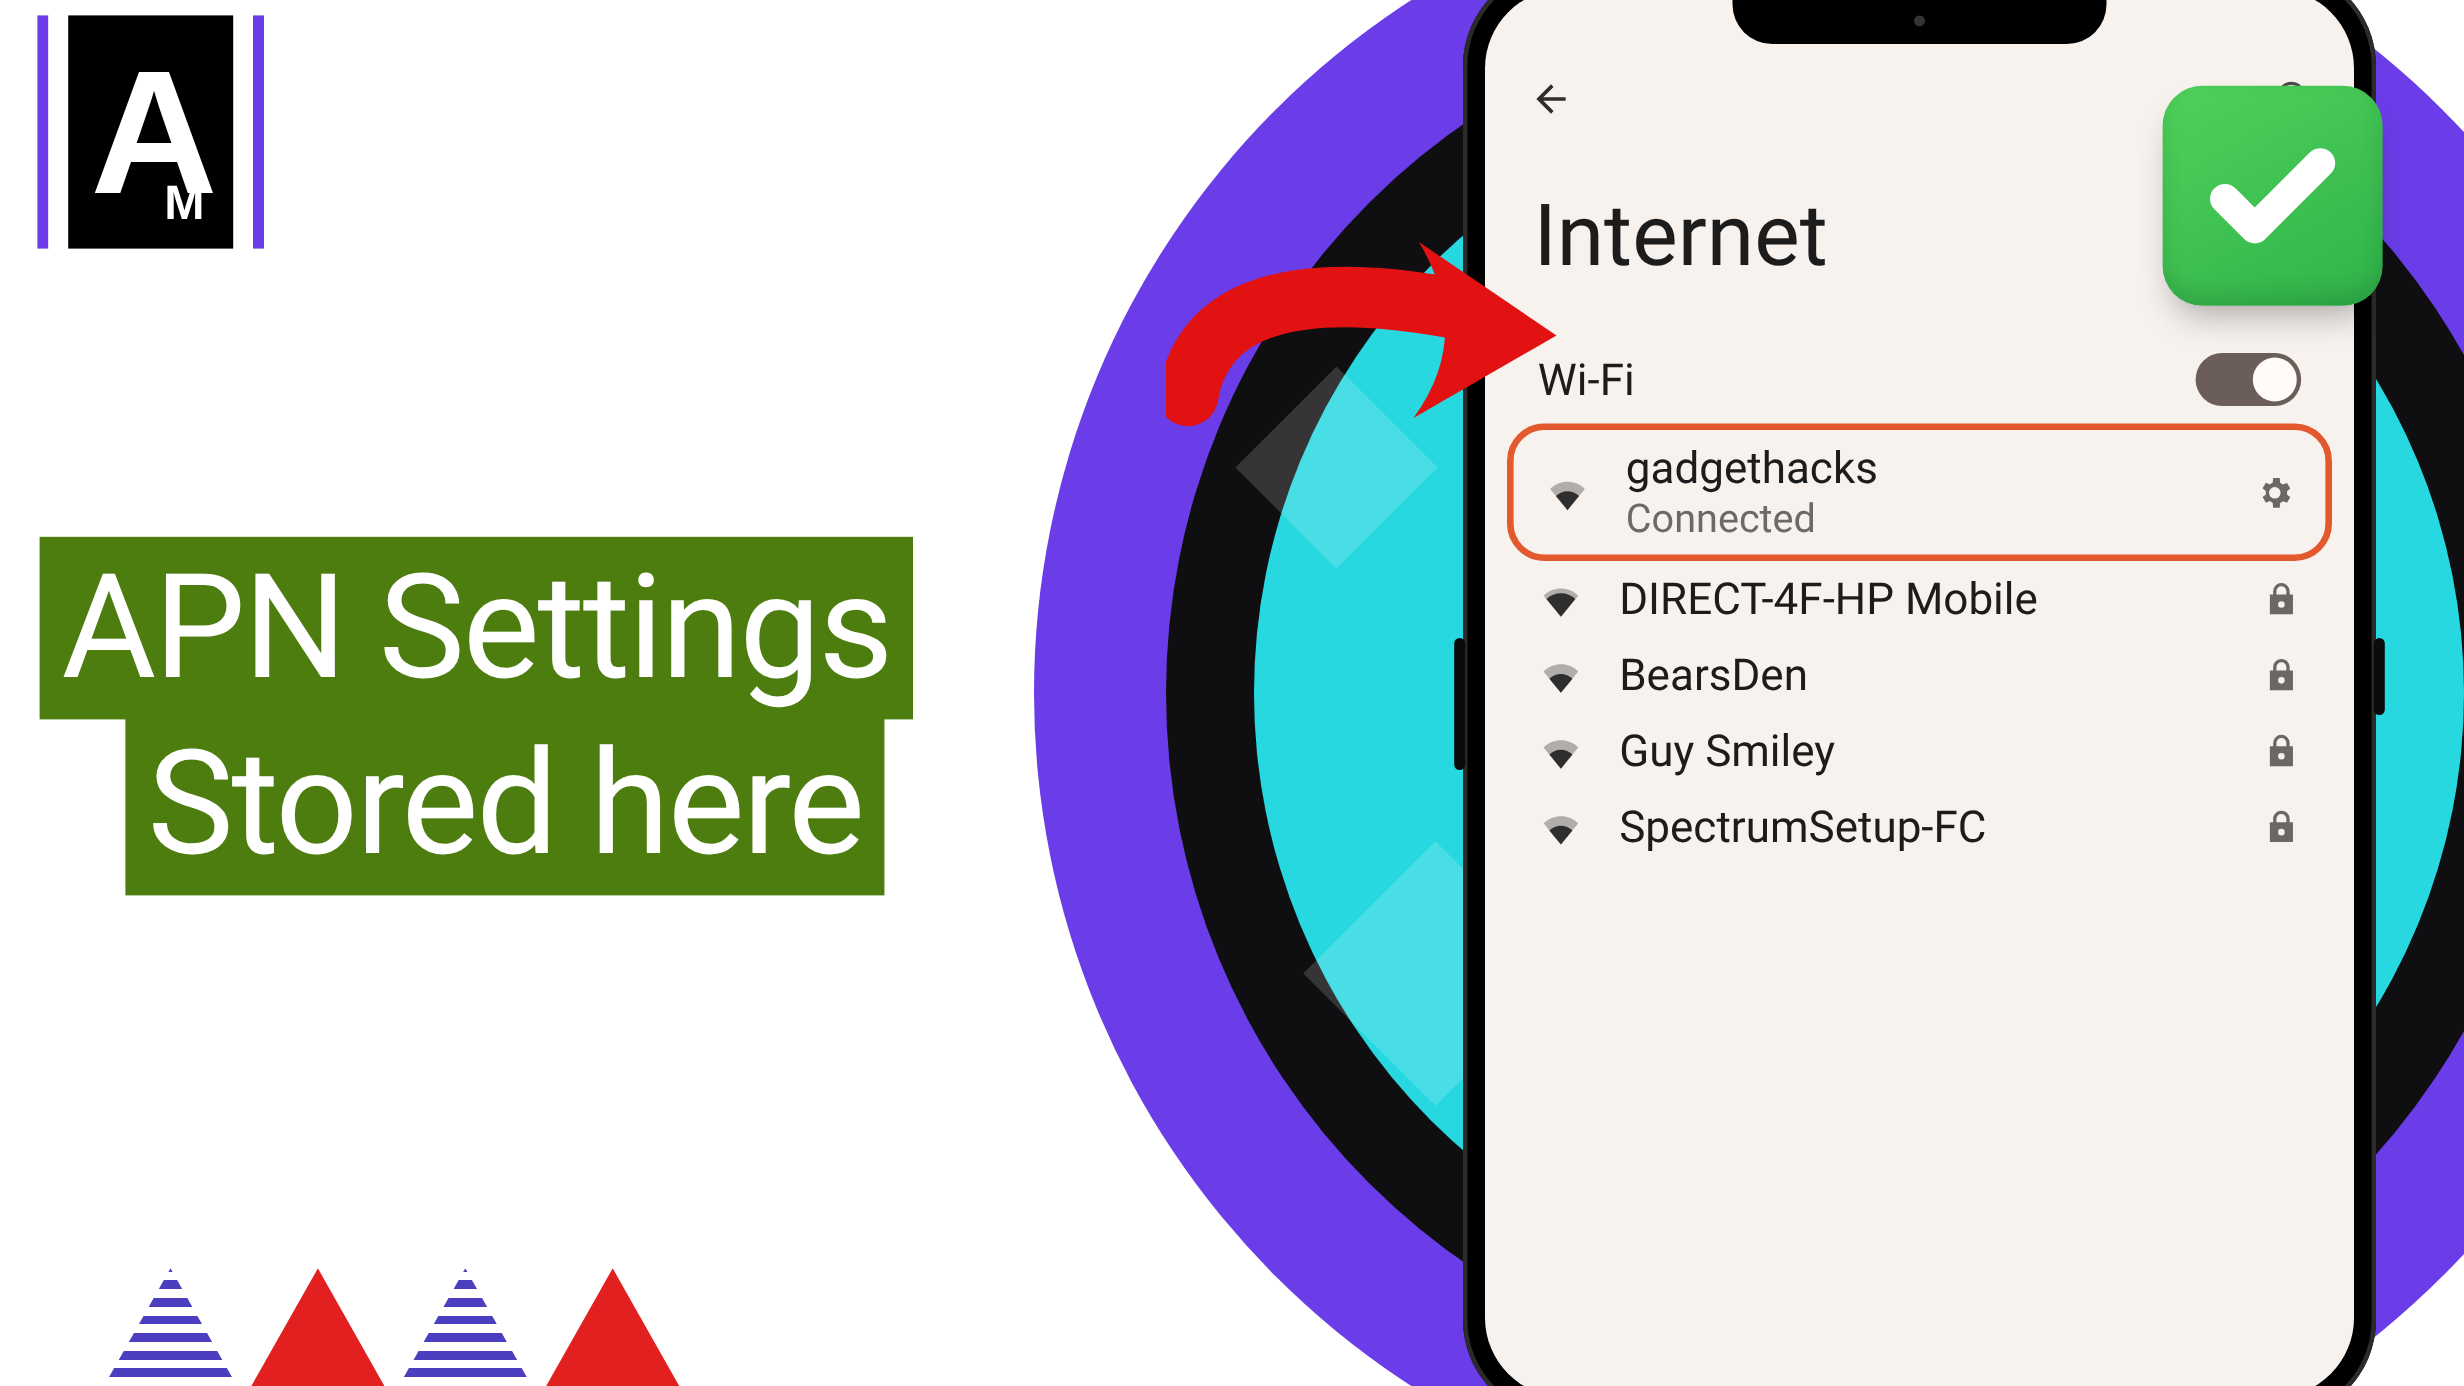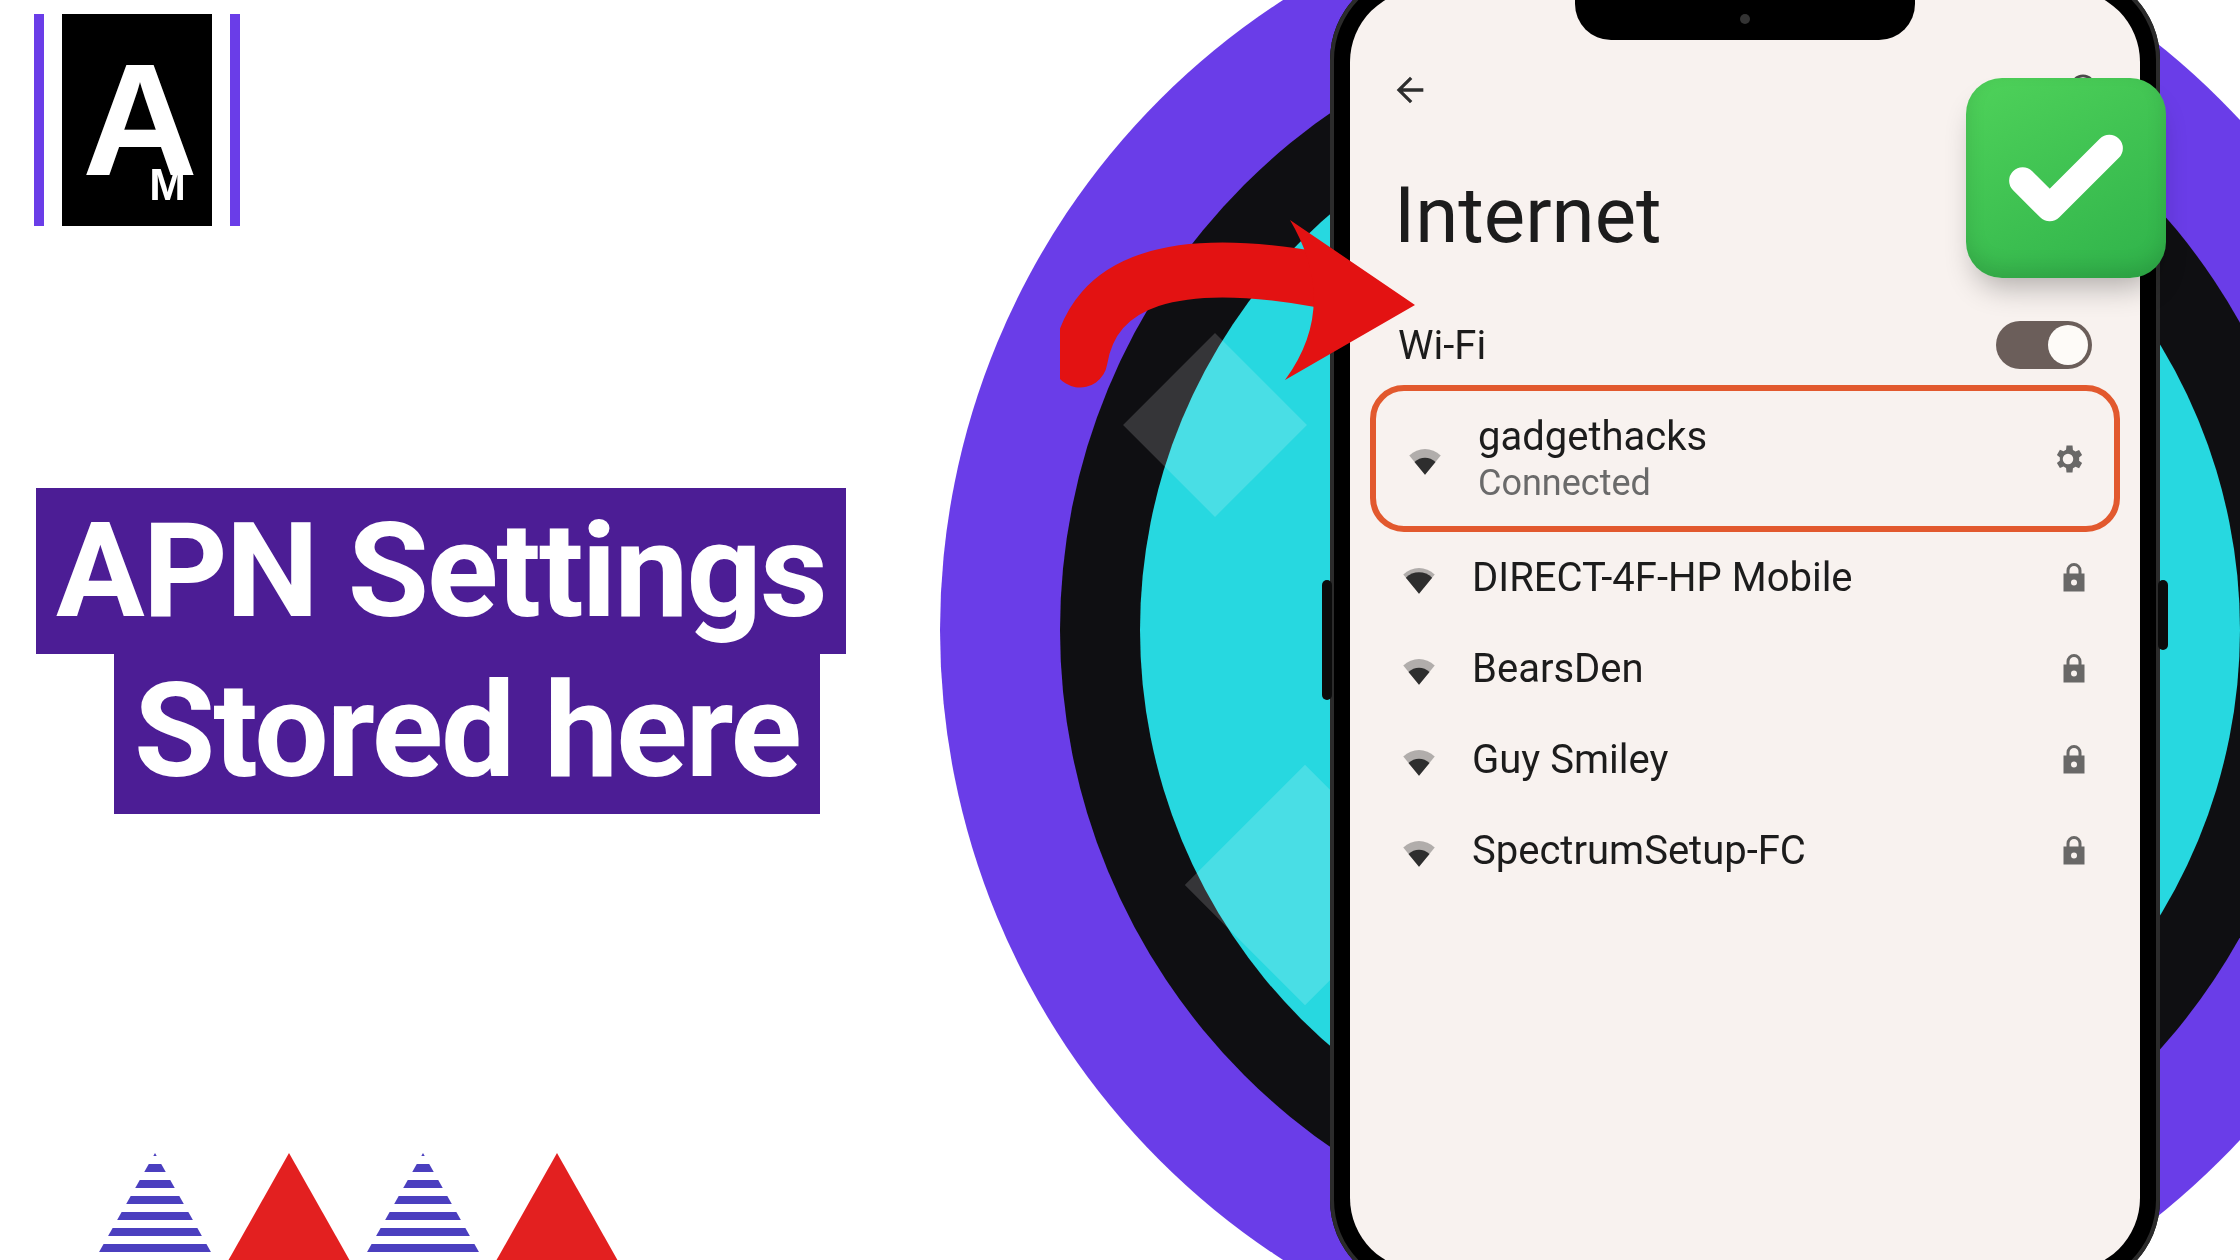--- a/index.html
+++ b/index.html
@@ -27,22 +27,22 @@
   letter-spacing: -6px;
 }
 .logo .center .M {
   position: absolute; bottom: 16px; right: 26px;
   color: #fff; font-weight: 900; font-size: 44px;
   font-family: Arial, sans-serif;
 }
 
 .headline { position: absolute; top: 488px; left: 36px; }
 .headline .line {
-  display: inline-block; background: #4c1d95; color: #fff;
-  font-weight: 700; padding: 6px 20px;
+  display: inline-block; background: #4d7c0f; color: #fff;
+  font-weight: 400; padding: 6px 20px;
 }
 .headline .l1 { font-size: 132px; letter-spacing: -2px; }
 .headline .l2 { font-size: 132px; letter-spacing: -2px; margin-left: 78px; margin-top: -6px; text-align: right; }
 
 .triangles { position: absolute; left: 90px; bottom: -8px; display: flex; gap: 4px; }
 .tri { width: 130px; height: 115px; position: relative; }
 .tri::before {
   content: ""; position: absolute; inset: 0;
   clip-path: polygon(50% 0, 100% 100%, 0 100%);
 }
@@ -100,21 +100,21 @@
 .toggle {
   margin-left: auto; width: 96px; height: 48px; border-radius: 30px;
   background: #6b5e5a; position: relative;
 }
 .toggle::after {
   content: ""; position: absolute; width: 40px; height: 40px; border-radius: 50%;
   background: #fefbf8; right: 4px; top: 4px;
 }
 .net-list { padding: 2px 20px 0; }
 .net-item {
-  display: flex; align-items: center; padding: 22px 28px;
+  display: flex; align-items: center; padding: 11px 28px;
   gap: 32px;
 }
 .net-item.highlight {
   border: 6px solid #e2592e; border-radius: 34px;
 }
 .wifi-ico { width: 42px; height: 42px; flex: 0 0 42px; }
 .wifi-ico svg { width: 100%; height: 100%; }
 .net-text { flex: 1; }
 .net-name { font-size: 40px; color: #1c1c1c; }
 .net-sub  { font-size: 36px; color: #6a6a6a; margin-top: 2px; }

